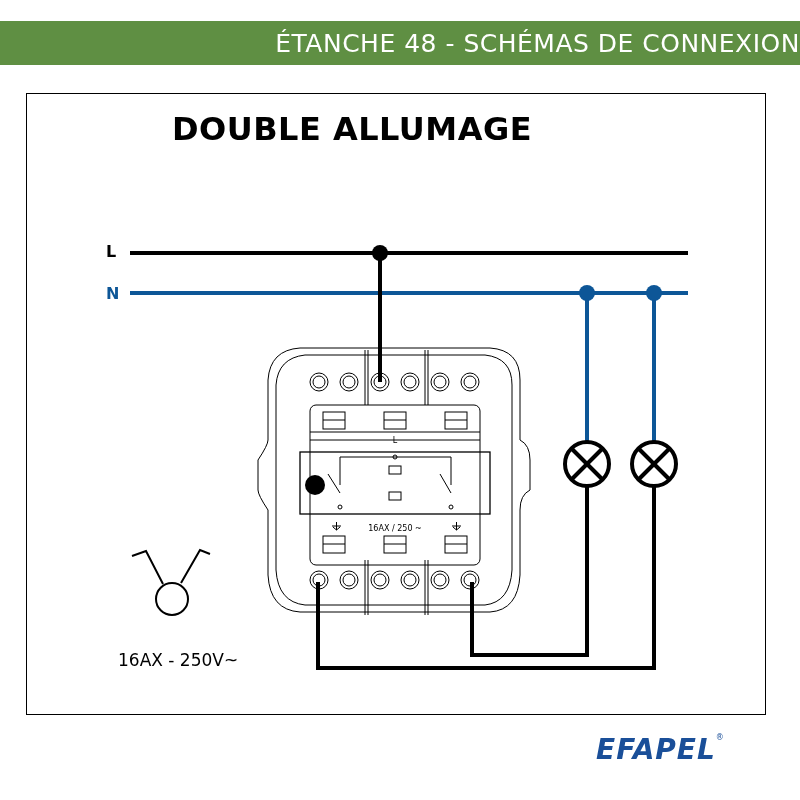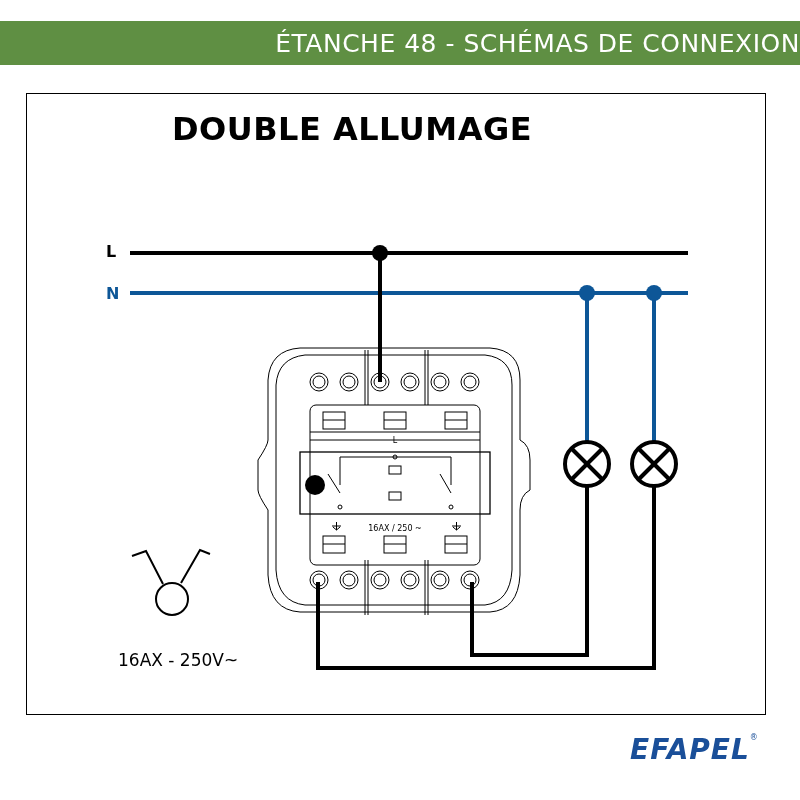--- a/index.html
+++ b/index.html
@@ -2,21 +2,21 @@
 <html><head>
 <meta charset="utf-8">
 <style>
   html, body { margin: 0; padding: 0; background: #ffffff; }
   body { width: 800px; height: 800px; position: relative; overflow: hidden; font-family: "Liberation Sans", sans-serif; }
   .banner { position: absolute; left: 0; top: 21px; width: 800px; height: 44px; background: #5f8f43; color: #fff; display: flex; align-items: center; justify-content: flex-end; font-family: "DejaVu Sans", sans-serif; font-size: 25px; letter-spacing: 0.5px; }
   .frame { position: absolute; left: 26px; top: 93px; width: 740px; height: 622px; border: 1.5px solid #000; box-sizing: border-box; }
   .title { position: absolute; left: 0; top: 110px; width: 704px; text-align: center; font-family: "DejaVu Sans", sans-serif; font-weight: bold; font-size: 32px; color: #000; letter-spacing: 0.5px; }
   .wire-label { position: absolute; font-family: "DejaVu Sans", sans-serif; font-weight: bold; font-size: 16px; }
   .rating { position: absolute; left: 107px; top: 650px; font-family: "DejaVu Sans", sans-serif; font-size: 17px; color: #000; margin-left: 11px; }
-  .logo { position: absolute; left: 630px; top: 733px; font-family: "DejaVu Sans", sans-serif; font-style: italic; font-weight: bold; font-size: 28px; color: #1a4f99; letter-spacing: 1px; }
+  .logo { position: absolute; left: 596px; top: 733px; font-family: "DejaVu Sans", sans-serif; font-style: italic; font-weight: bold; font-size: 28px; color: #1a4f99; letter-spacing: 1px; }
   .logo sup { font-size: 8px; vertical-align: top; font-weight: normal; font-style: normal; }
   svg.diagram { position: absolute; left: 0; top: 0; }
 </style>
 </head>
 <body>
 
 <div class="banner">
   <span>ÉTANCHE 48 - SCHÉMAS DE CONNEXION</span>
 </div>
 

